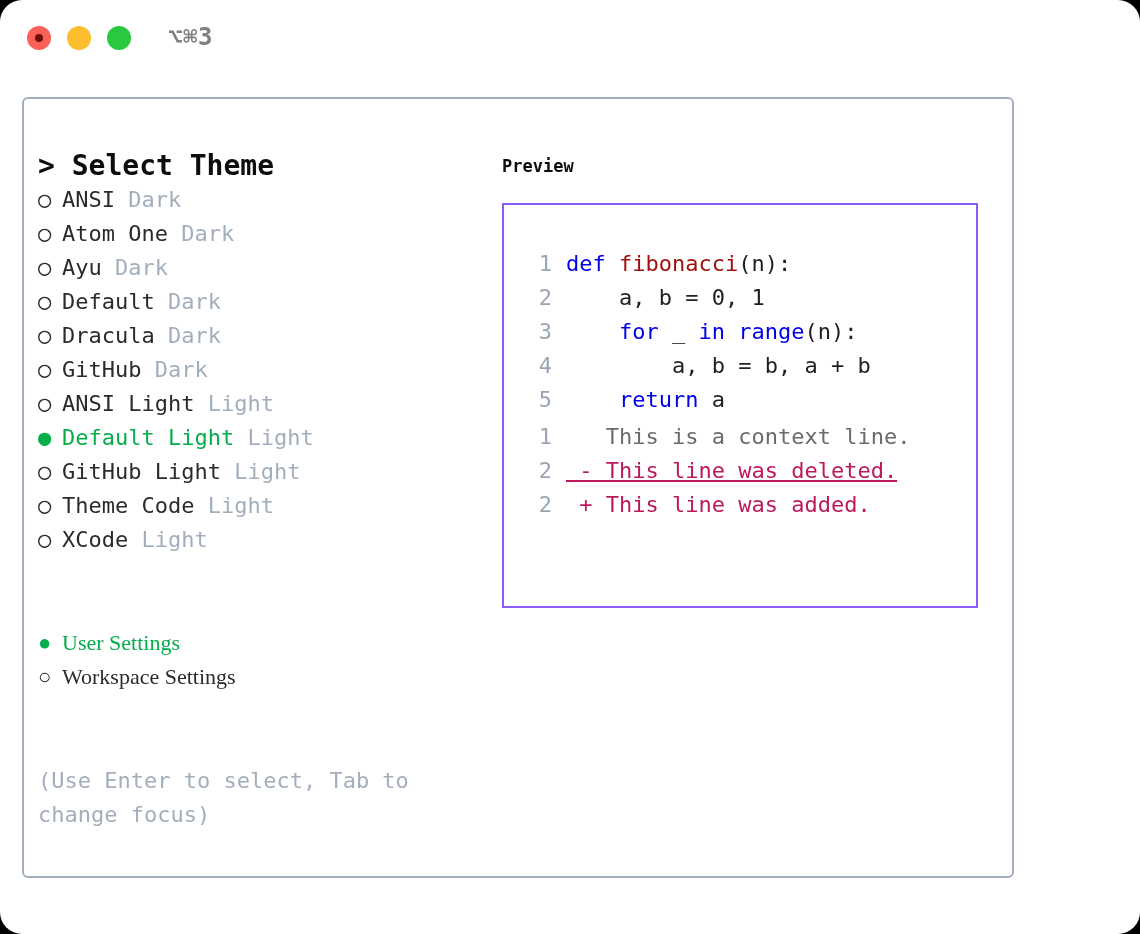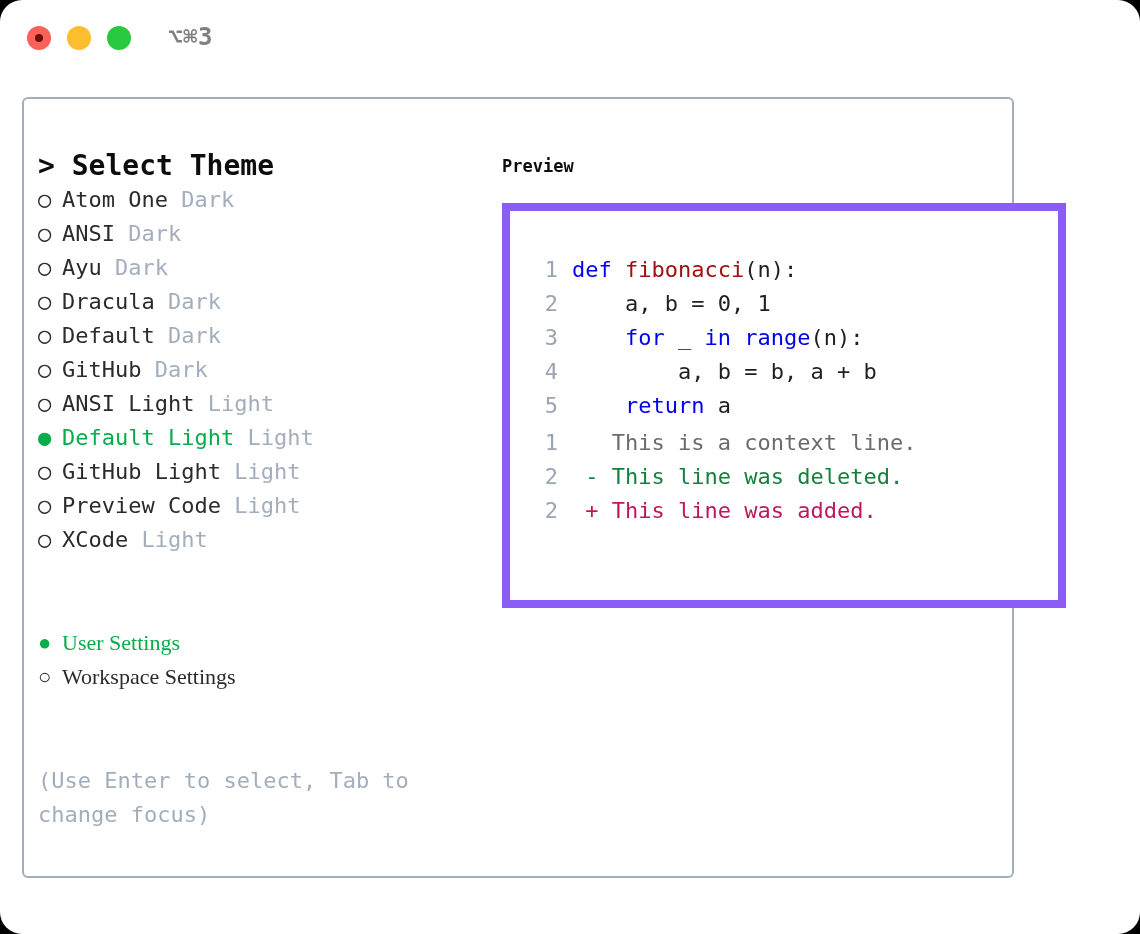--- a/index.html
+++ b/index.html
@@ -158,23 +158,23 @@
     font-size: 17px;
     font-weight: bold;
     color: #0d0d0d;
     line-height: 34px;
     white-space: pre;
   }
   #preview-box {
     position: absolute;
     left: 478px;
     top: 104px;
-    width: 564px;
+    width: 476px;
     height: 405px;
-    border: 8px solid #8b5cf6;
+    border: 2px solid #8b5cf6;
     box-sizing: border-box;
     background: #ffffff;
   }
 
   #code-area {
     position: absolute;
     left: 22px;
     top: 42px;
     width: 440px;
   }
@@ -199,21 +199,21 @@
     left: 22px;
     top: 215px;
     width: 440px;
   }
   .diff-line {
     font-size: 22px;
     line-height: 34px;
     white-space: pre;
   }
   .diff-ctx { color: #6b6b6b; }
-  .diff-del { color: #15803d; }
+  .diff-del { color: #be185d; text-decoration: underline; }
   .diff-add { color: #be185d; }
 </style>
 </head>
 <body>
 
 <div id="window">
 
   <div id="titlebar">
     <div class="light red">
       <div class="rec-dot"></div>
@@ -221,30 +221,30 @@
     <div class="light yellow"></div>
     <div class="light green"></div>
     <div id="shortcut">⌥⌘3</div>
   </div>
 
   <div id="card">
 
     <div id="theme-panel">
       <div class="panel-heading">&gt; Select Theme</div>
       <div id="theme-list">
+          <div class="theme-row"><span class="bullet">○</span><span class="theme-name">ANSI</span><span class="theme-kind"> Dark</span></div>
           <div class="theme-row"><span class="bullet">○</span><span class="theme-name">Atom One</span><span class="theme-kind"> Dark</span></div>
-          <div class="theme-row"><span class="bullet">○</span><span class="theme-name">ANSI</span><span class="theme-kind"> Dark</span></div>
           <div class="theme-row"><span class="bullet">○</span><span class="theme-name">Ayu</span><span class="theme-kind"> Dark</span></div>
+          <div class="theme-row"><span class="bullet">○</span><span class="theme-name">Default</span><span class="theme-kind"> Dark</span></div>
           <div class="theme-row"><span class="bullet">○</span><span class="theme-name">Dracula</span><span class="theme-kind"> Dark</span></div>
-          <div class="theme-row"><span class="bullet">○</span><span class="theme-name">Default</span><span class="theme-kind"> Dark</span></div>
           <div class="theme-row"><span class="bullet">○</span><span class="theme-name">GitHub</span><span class="theme-kind"> Dark</span></div>
           <div class="theme-row"><span class="bullet">○</span><span class="theme-name">ANSI Light</span><span class="theme-kind"> Light</span></div>
           <div class="theme-row selected"><span class="bullet">●</span><span class="theme-name">Default Light</span><span class="theme-kind"> Light</span></div>
           <div class="theme-row"><span class="bullet">○</span><span class="theme-name">GitHub Light</span><span class="theme-kind"> Light</span></div>
-          <div class="theme-row"><span class="bullet">○</span><span class="theme-name">Preview Code</span><span class="theme-kind"> Light</span></div>
+          <div class="theme-row"><span class="bullet">○</span><span class="theme-name">Theme Code</span><span class="theme-kind"> Light</span></div>
           <div class="theme-row"><span class="bullet">○</span><span class="theme-name">XCode</span><span class="theme-kind"> Light</span></div>
         </div>
     </div>
 
     <div id="apply-panel">
       <div id="apply-list">
           <div class="apply-row selected"><span class="bullet">●</span><span class="apply-label">User Settings</span></div>
           <div class="apply-row"><span class="bullet">○</span><span class="apply-label">Workspace Settings</span></div>
         </div>
     </div>

